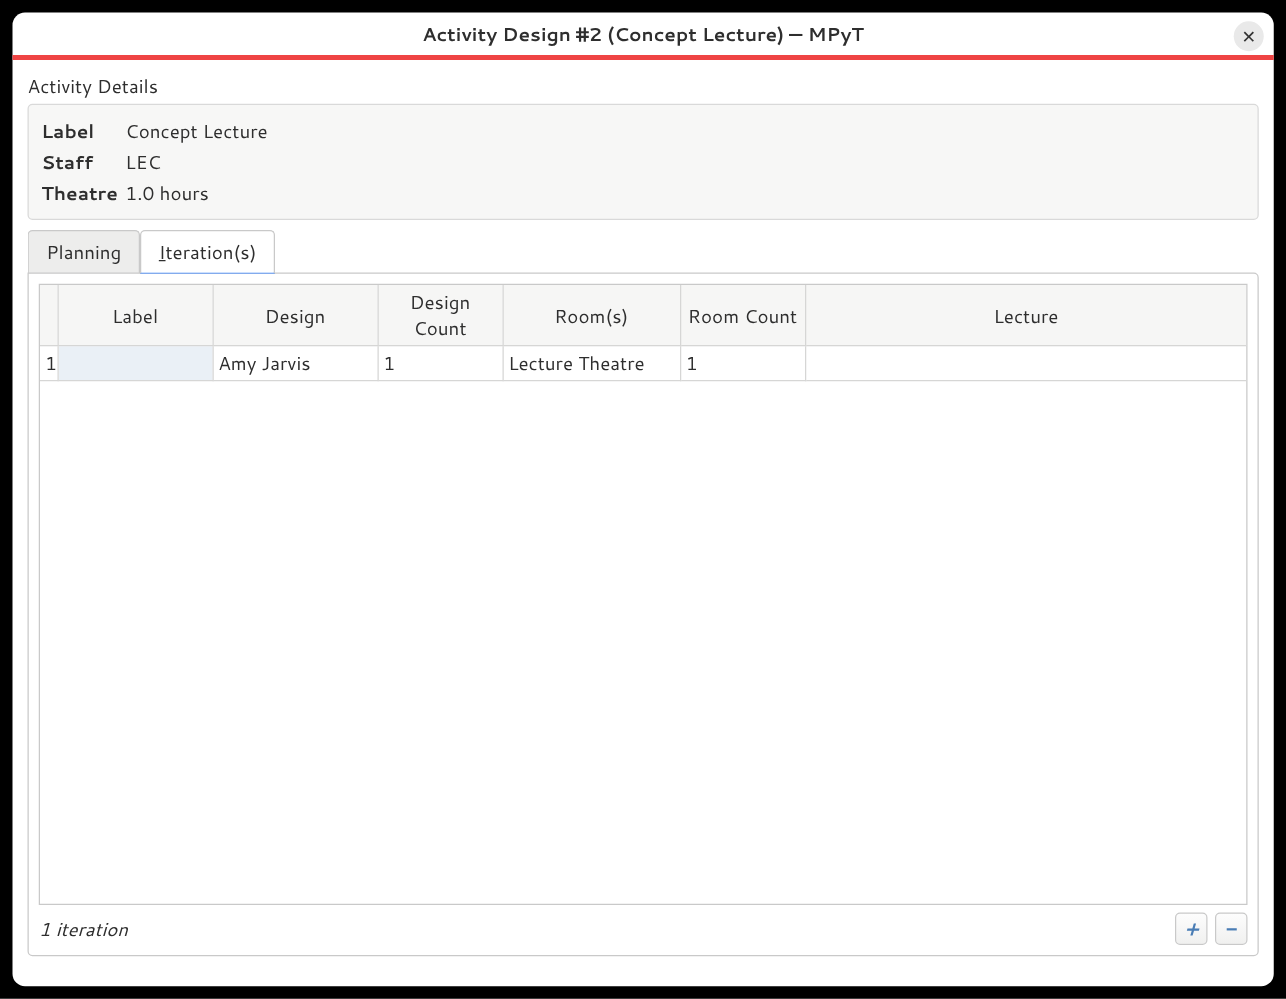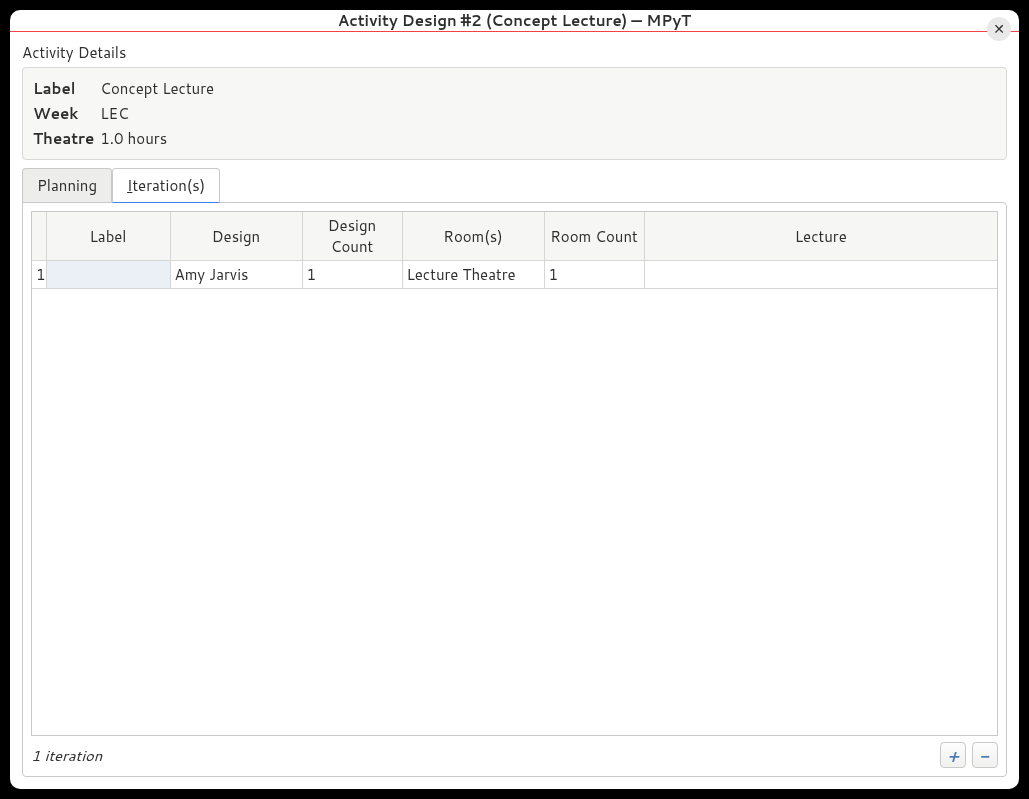--- a/index.html
+++ b/index.html
@@ -19,26 +19,26 @@
     left: 10px;
     width: 1009px;
     height: 779px;
     background: #fff;
     border-radius: 10px;
     box-shadow: 0 2px 12px rgba(0,0,0,0.4);
     display: flex;
     flex-direction: column;
   }
   .titlebar {
-    height: 22px;
+    height: 38px;
     display: flex;
     align-items: center;
     justify-content: center;
     position: relative;
-    border-bottom: 1px solid #ef4444;
+    border-bottom: 4px solid #ef4444;
   }
   .titlebar .title {
     font-weight: 700;
     font-size: 15px;
   }
   .close-btn {
     position: absolute;
     right: 8px;
     top: 7px;
     width: 24px;
@@ -48,21 +48,21 @@
     display: flex;
     align-items: center;
     justify-content: center;
     cursor: pointer;
     font-size: 14px;
     line-height: 1;
     color: #333;
   }
   .content {
     flex: 1;
-    padding: 8px 12px 12px 12px;
+    padding: 8px 12px 24px 12px;
     display: flex;
     flex-direction: column;
   }
   .section-label {
     font-size: 15px;
     margin: 2px 0 4px 0;
   }
   .details-box {
     border: 1px solid #d9d9d9;
     border-radius: 4px;
@@ -200,21 +200,21 @@
     <div class="section-label">Activity Details</div>
 
     <div class="details-box">
       <table>
         <tbody>
             <tr>
           <td class="k">Label</td>
           <td>Concept Lecture</td>
         </tr>
         <tr>
-          <td class="k">Week</td>
+          <td class="k">Staff</td>
           <td>LEC</td>
         </tr>
         <tr>
           <td class="k">Theatre</td>
           <td>1.0 hours</td>
         </tr>
       </tbody>
         </table>
     </div>
 

